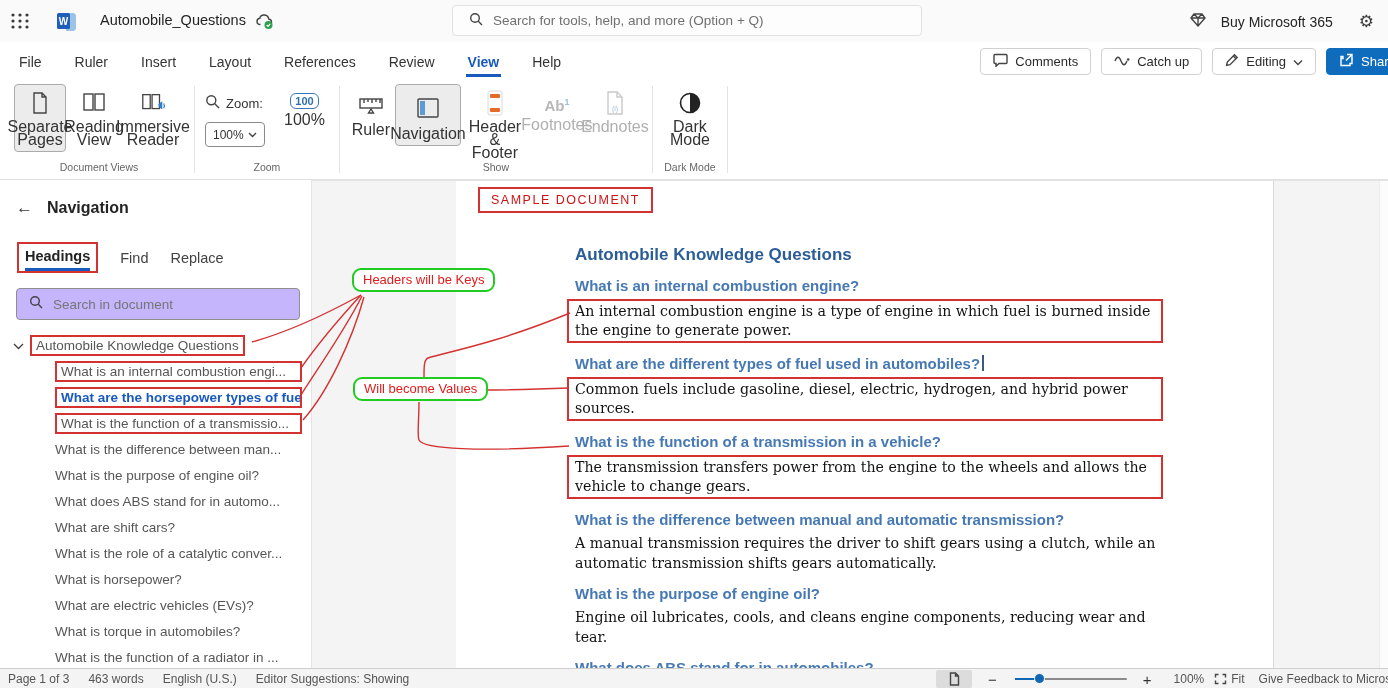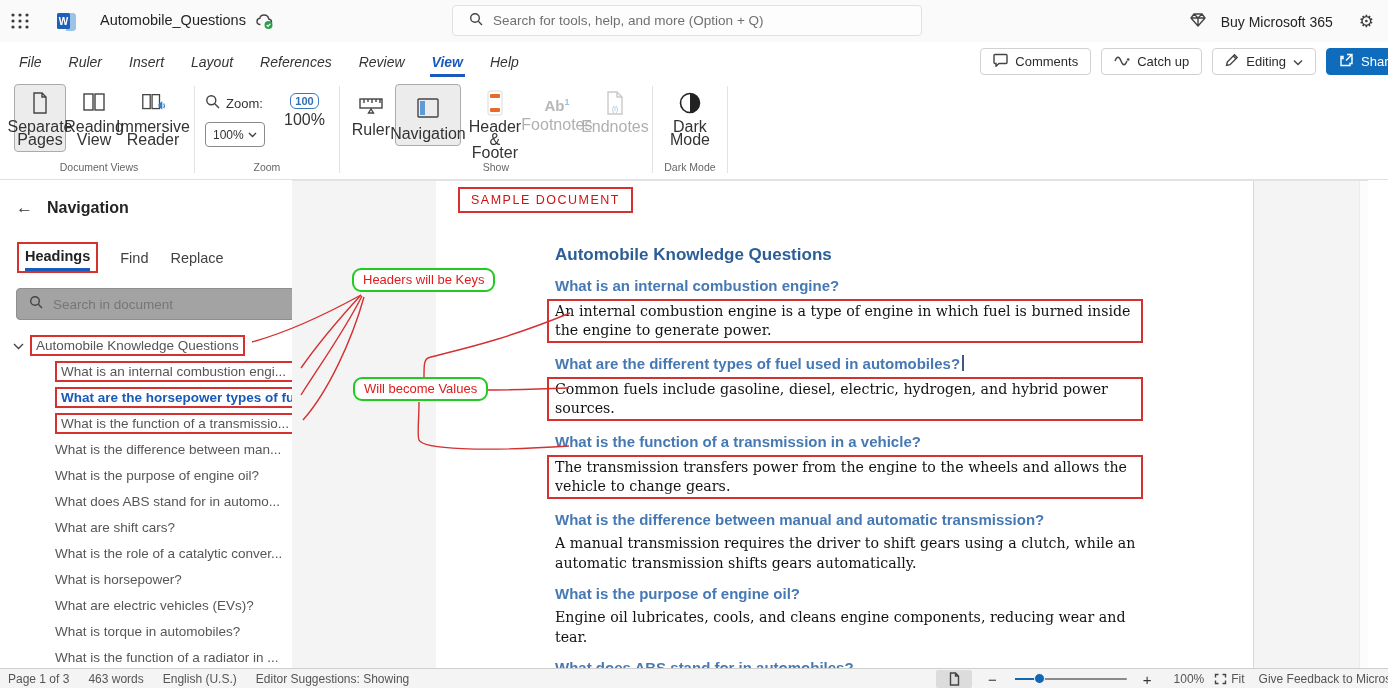--- a/index.html
+++ b/index.html
@@ -19,21 +19,21 @@
   .savestate{ position:absolute; left:255px; top:11px; width:20px; height:20px; }
   .tb-search{ position:absolute; left:452px; top:5px; width:470px; height:31px; background:#fdfdfd; border:1px solid #e1e1e1; border-radius:4px; display:flex; align-items:center; padding-left:16px; }
   .tb-search input{ border:0; outline:0; background:transparent; font-size:13.5px; color:#444; width:400px; margin-left:10px; font-family:"Liberation Sans",sans-serif;}
   .tb-search input::placeholder{ color:#707070; }
   .tb-right{ position:absolute; right:14px; top:0; height:42px; display:flex; align-items:center; gap:26px; }
   .buy{ display:flex; align-items:flex-end; gap:15px; font-size:14px; color:#242424; cursor:pointer;}
   .gear{ font-size:17px; color:#3b3b3b; cursor:pointer; line-height:1;}
 
   
   .menubar{ position:absolute; left:0; top:42px; width:1388px; height:38px; background:#fff; display:flex; align-items:center; }
-  .menus{ display:flex; gap:23px; padding-left:17px;font-style:italic; }
+  .menus{ display:flex; gap:29px; padding-left:17px; }
   .menu-item{ font-size:14px; color:#343434; cursor:pointer; padding:8px 2px 7px; }
   .menu-item.active{ color:#185abd; font-weight:bold; border-bottom:3px solid var(--accent); padding-bottom:4px; }
   .mb-right{ position:absolute; right:-22px; top:6px; display:flex; gap:10px; }
   .pill{ height:27px; border:1px solid #d1d1d1; border-radius:4px; background:#fff; display:flex; align-items:center; gap:7px; padding:0 12px; font-size:13px; color:#2b2b2b; cursor:pointer; white-space:nowrap; }
   .pill.share{ background:var(--share-blue); border-color:var(--share-blue); color:#fff; width:84px; }
   .chev{ display:inline-block; }
 
   
   .ribbon{ position:absolute; left:0; top:80px; width:1388px; height:100px; background:#fff; border-bottom:1px solid #e1e1e1; display:flex; align-items:stretch; padding-left:8px; }
   .rgroup{ display:flex; flex-direction:column; align-items:center; padding:4px 6px 0; }
@@ -55,36 +55,36 @@
   .navpane{ position:absolute; left:0; top:180px; width:312px; height:508px; background:#fff; border-right:1px solid #e4e4e4; }
   .np-head{ position:absolute; left:16px; top:18px; display:flex; align-items:center; gap:14px; }
   .np-back{ font-size:17px; color:#333; cursor:pointer; }
   .np-title{ font-size:16px; font-weight:bold; color:#242424; }
   .np-tabs{ position:absolute; left:17px; top:62px; display:flex; align-items:center; }
   .redframe{ border:2px solid var(--annot-red); }
   .tab-box{ padding:3px 6px 6px; }
   .np-tab{ font-size:14.5px; color:#424242; cursor:pointer;text-align:right; }
   .np-tab.active{ font-weight:bold; color:#222; border-bottom:3px solid var(--accent); padding-bottom:4px; }
   .np-tab.plain{ margin-left:22px; }
-  .np-search{ position:absolute; left:16px; top:108px; width:284px; height:32px; border:1px solid #8f8f8f; border-radius:4px; background:#a3a3a3; display:flex; align-items:center; padding-left:12px; }
+  .np-search{ position:absolute; left:16px; top:108px; width:284px; height:32px; border:1px solid #8f8f8f; border-radius:4px; background:#c4b5fd; display:flex; align-items:center; padding-left:12px; }
   .np-search input{ border:0; outline:0; font-size:13.5px; color:#444; margin-left:10px; width:230px; background:transparent; font-family:"Liberation Sans",sans-serif;}
   .np-search input::placeholder{ color:#767676; }
   .nav-list{ position:absolute; left:0; top:152px; width:312px; }
   .nav-root{ height:26px; display:flex; align-items:center; cursor:pointer; }
   .nav-root .rootchev{ margin-left:13px; width:12px; }
   .nav-root .nav-label{ margin-left:5px; }
   .nav-label{ font-size:13.5px; color:#565656; white-space:nowrap; }
   .nav-label.redframe{ padding:1px 4px; }
   .nav-item{ height:26px; display:flex; align-items:center; cursor:pointer; }
   .nav-item .nav-label{ margin-left:55px; }
   .nav-item .nav-label.redframe{ display:inline-block; width:247px; overflow:hidden; }
   .nav-label.selected{ color:var(--accent); font-weight:bold; }
 
   
-  .canvas{ position:absolute; left:292px; top:180px; width:1076px; height:508px; background:#f4f4f4; border-top:1px solid #e3e3e3; }
+  .canvas{ position:absolute; left:312px; top:180px; width:1076px; height:508px; background:#f4f4f4; border-top:1px solid #e3e3e3; }
   .page{ position:absolute; left:144px; top:0; width:818px; height:508px; background:#fff; border-right:1px solid #d9d9d9; overflow:hidden; }
   .sample-badge{ position:absolute; left:22px; top:6px; border:2px solid var(--annot-red); color:#cc1414; font-size:12.5px; letter-spacing:1.5px; padding:4px 11px; background:#fff0; }
   .page-content{ position:relative; padding:0 110px 0 119px; }
   .doc-h1{ margin-top:64px; font-size:17px; line-height:20px; font-weight:bold; color:var(--doc-title-blue); }
   .qa h3{ font-size:15px; line-height:18px; font-weight:bold; color:var(--doc-heading-blue); margin:12px 0 4px; }
   .ans{ font-family:"DejaVu Serif", serif; font-size:14.2px; line-height:20px; color:#131313; }
   .ans.boxed{ display:table; border:2px solid var(--annot-red); padding:1px 6px; line-height:19px; margin-left:-8px; }
   .caret{ display:inline-block; width:1.5px; height:16px; background:#3c5a80; margin-left:2px; vertical-align:-2px; }
   .vscroll{ position:absolute; right:0; top:0; width:9px; height:508px; background:#fcfcfc; border-left:1px solid #ebebeb; }
 

